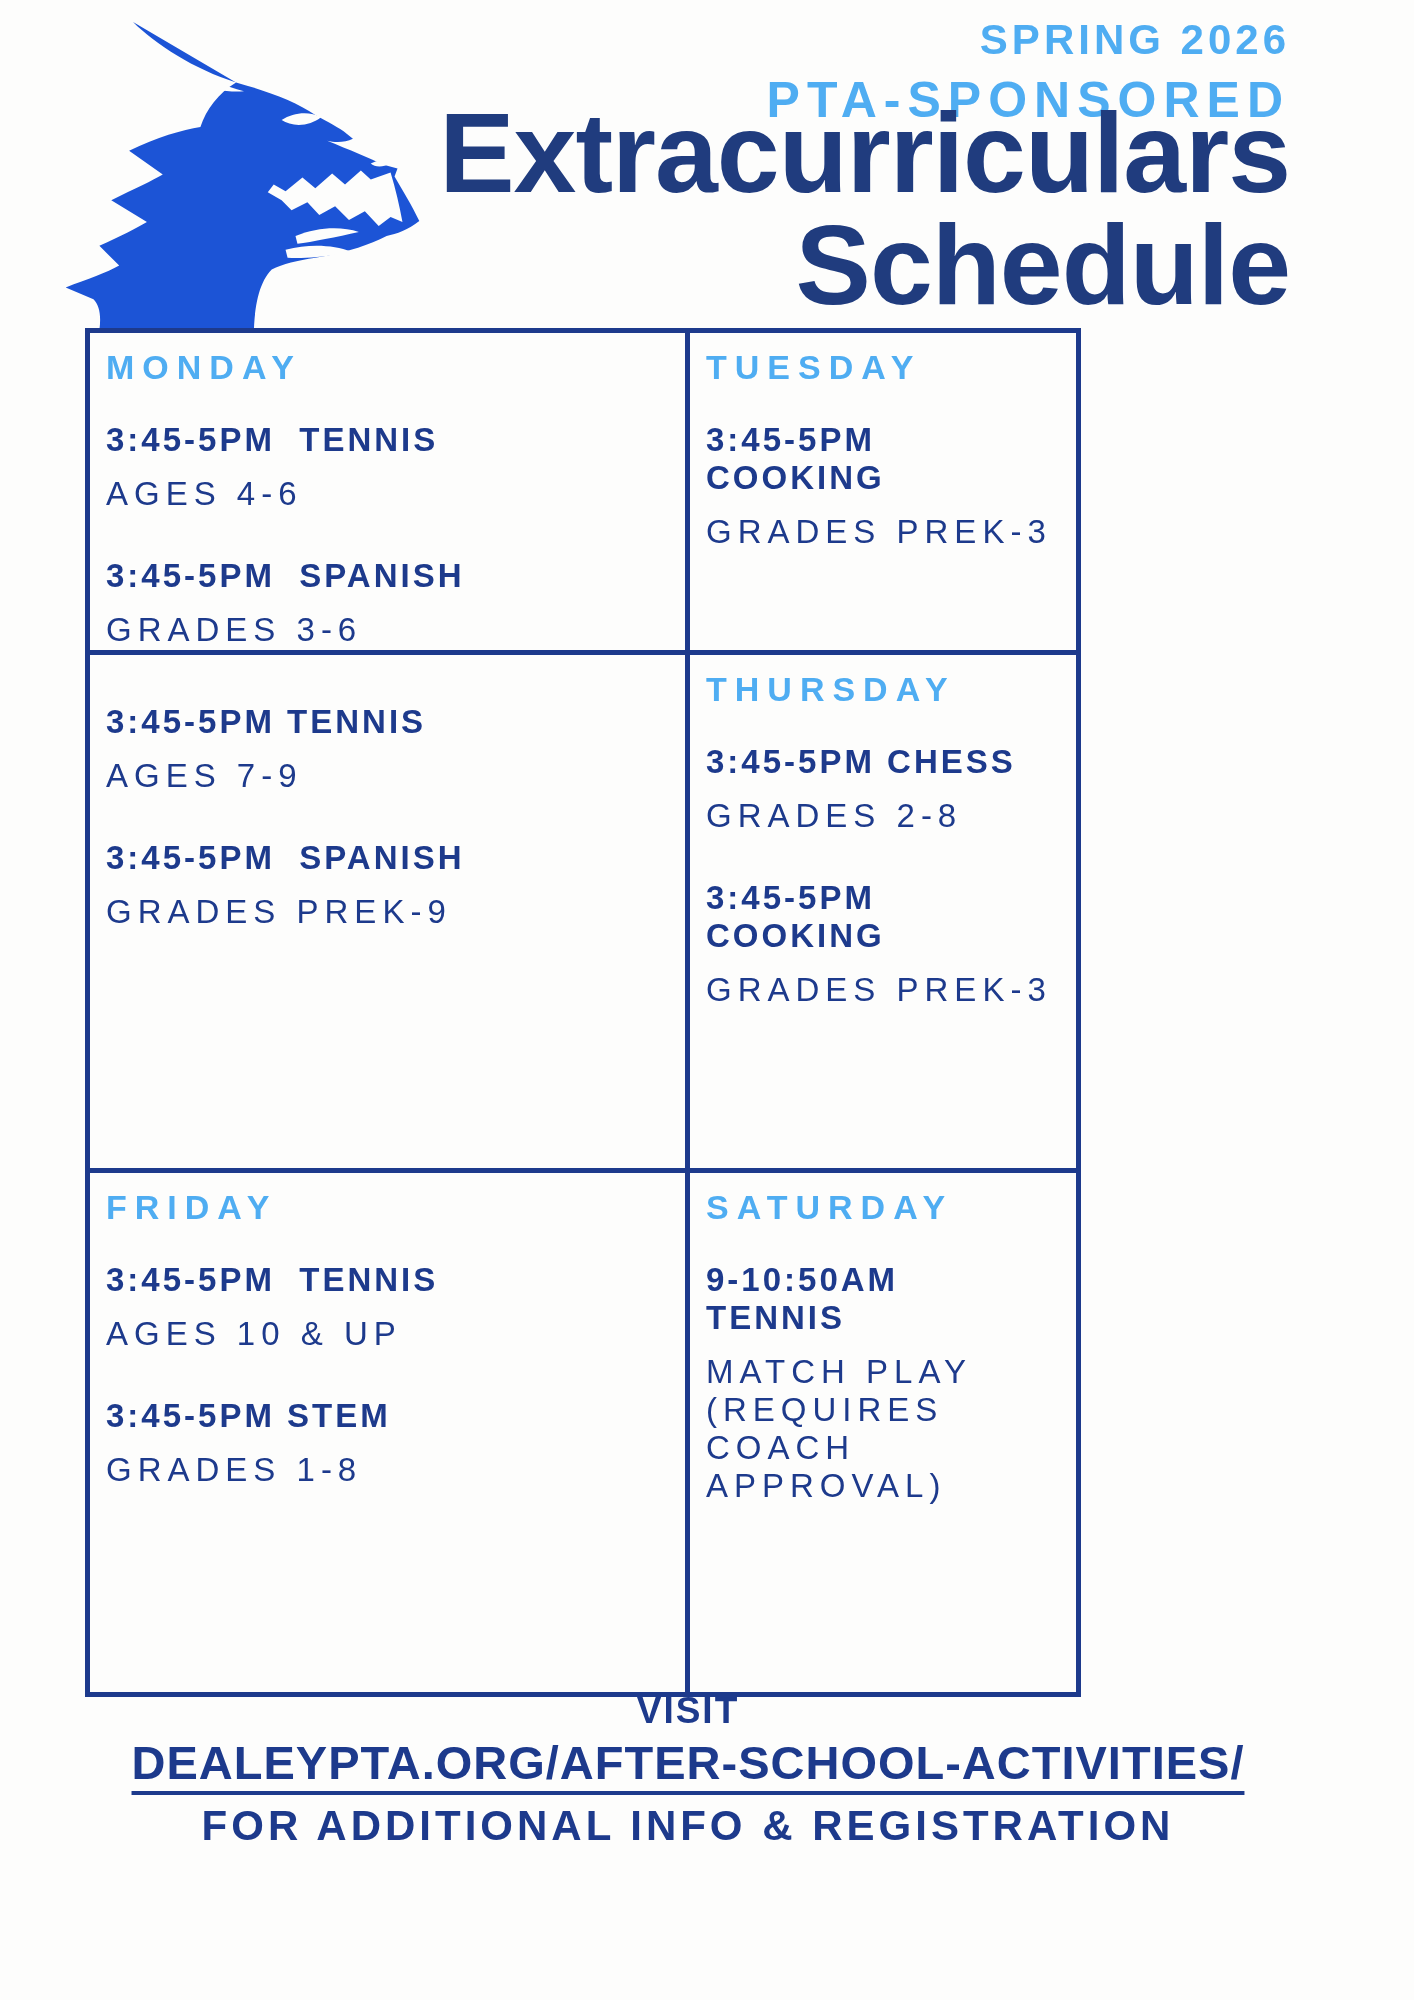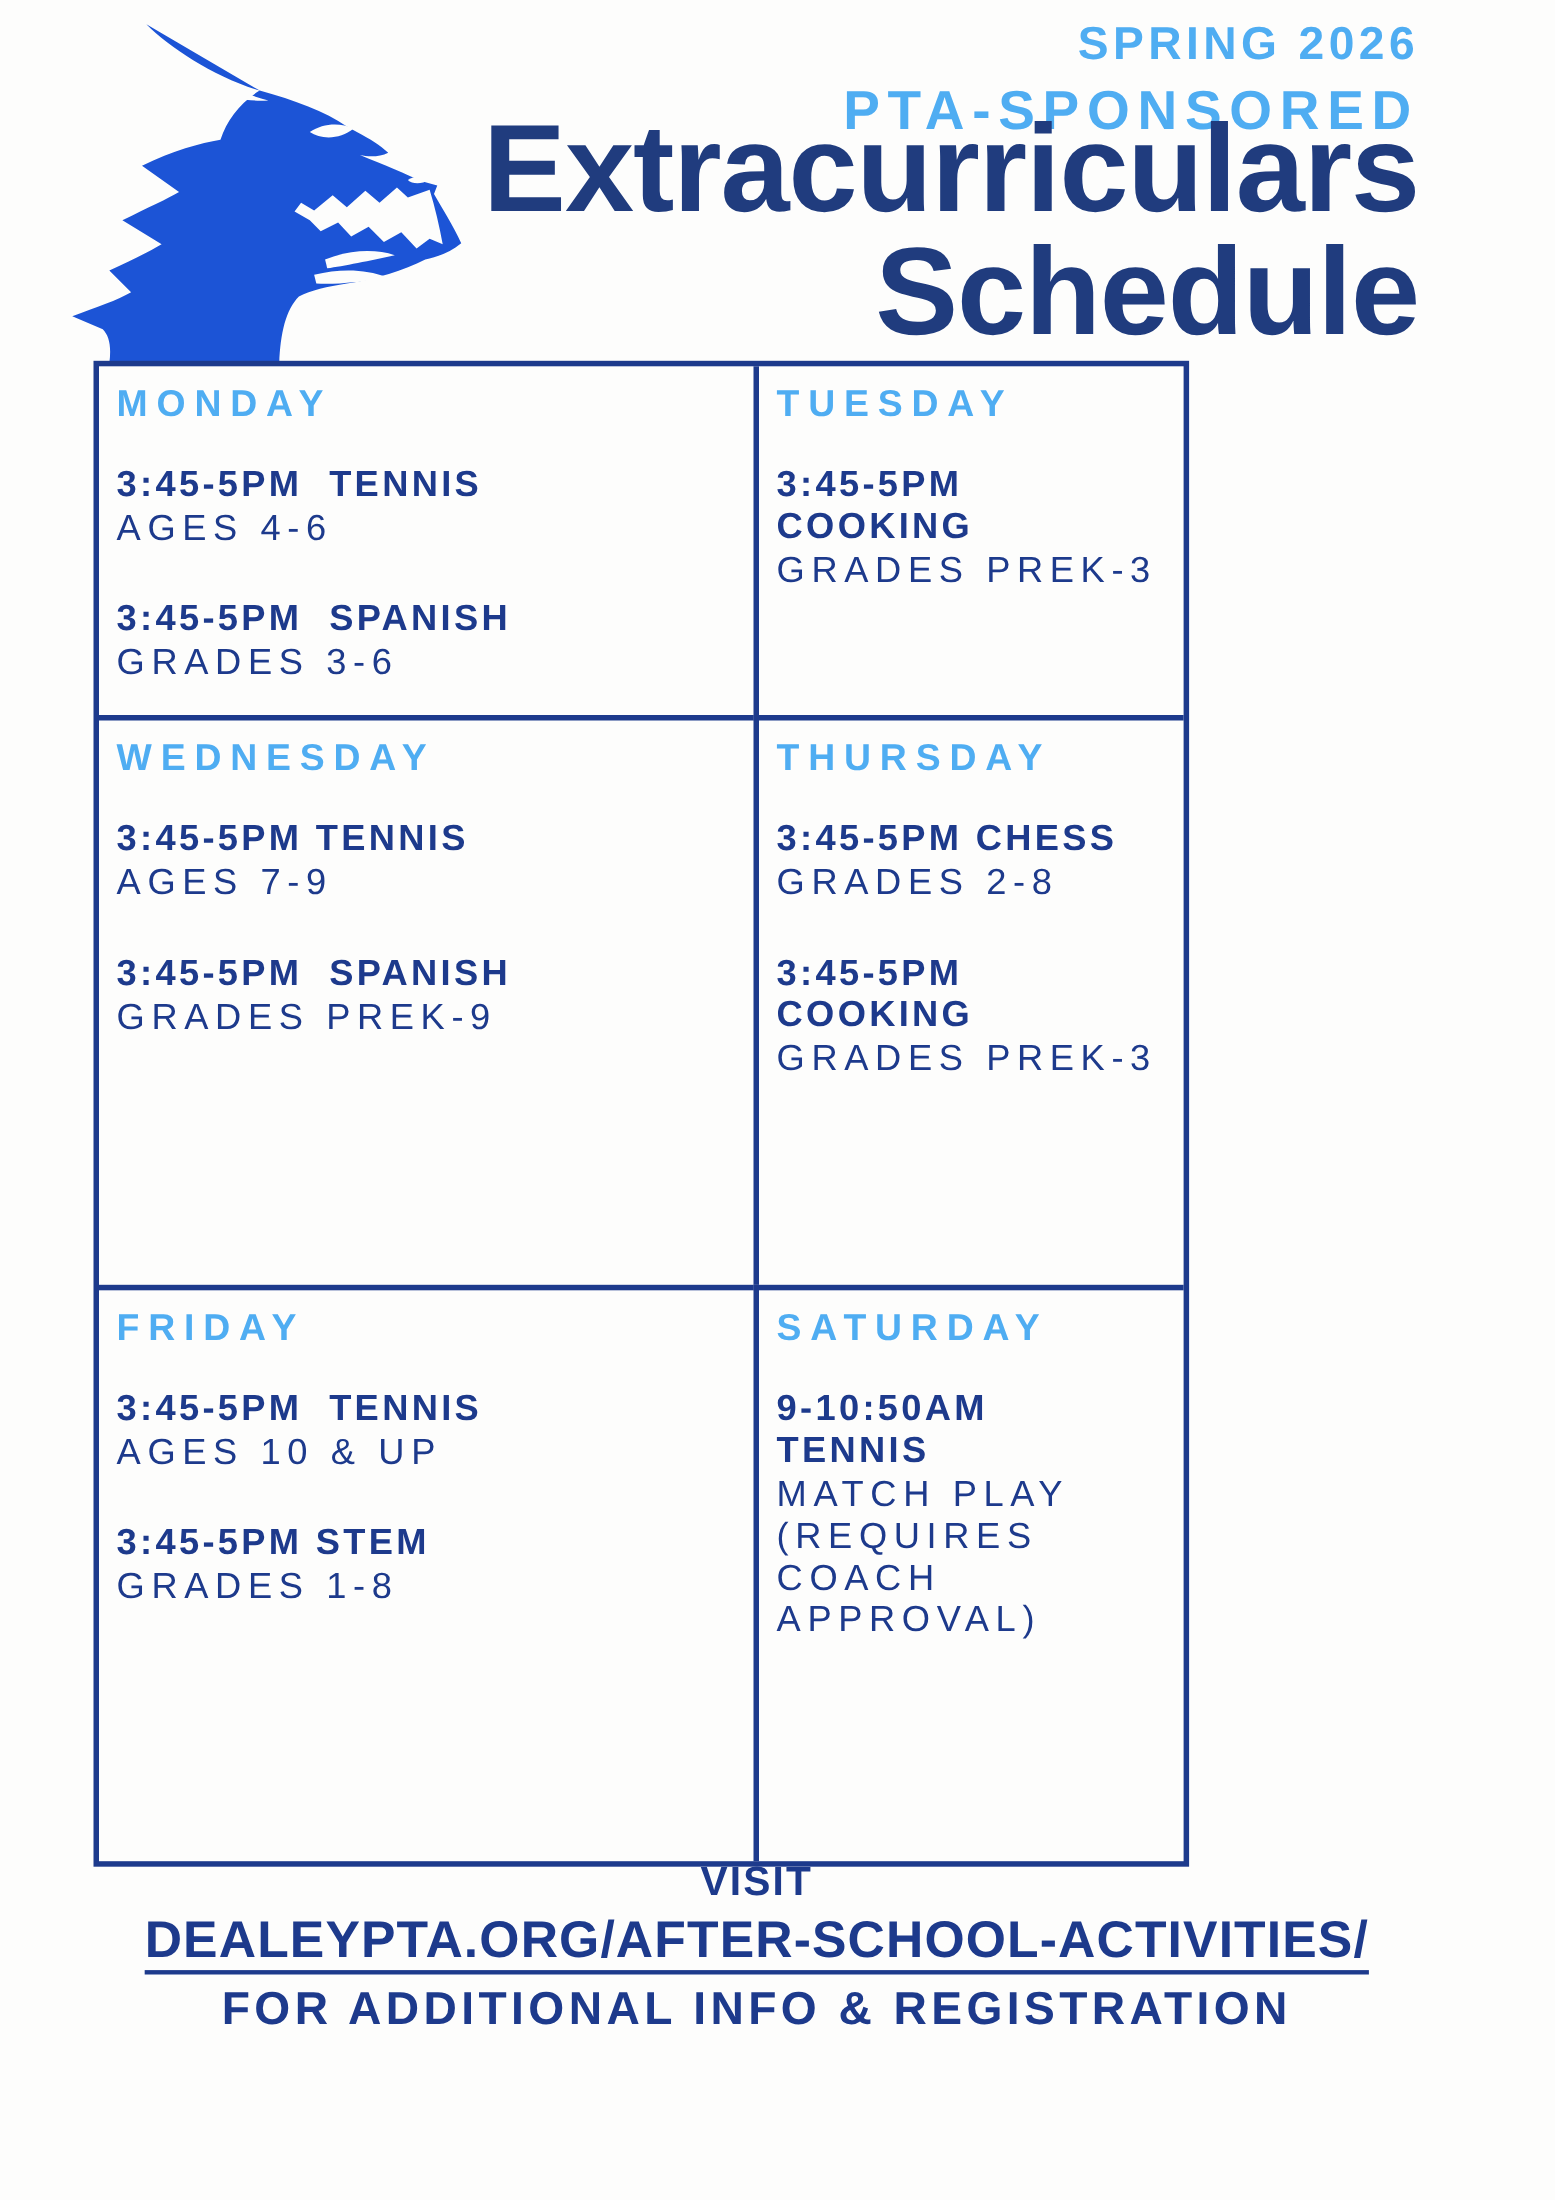--- a/index.html
+++ b/index.html
@@ -23,21 +23,21 @@
     box-sizing:border-box;border:5px solid #1d3a8c;background:transparent;
     display:grid;grid-template-columns:595px 1fr;grid-template-rows:317px 518px 1fr;
   }
   .cell{padding:14px 16px 0 16px;overflow:hidden;}
   .cell.c2{border-left:5px solid #1d3a8c;}
   .cell.r2{border-top:5px solid #1d3a8c;}
   .day-label{font-size:34px;line-height:40px;font-weight:bold;letter-spacing:8px;color:#4fadf2;}
   .slot{margin-top:44px;}
   .slot.first{margin-top:34px;}
   .slot-time{font-size:33px;line-height:38px;font-weight:bold;letter-spacing:3px;color:#1d3a8c;white-space:pre-wrap;}
-  .slot-detail{font-size:33px;line-height:38px;font-weight:normal;letter-spacing:6px;color:#1d3a8c;white-space:pre-wrap;margin-top:2px;}
+  .slot-detail{font-size:33px;line-height:38px;font-weight:normal;letter-spacing:6px;color:#1d3a8c;white-space:pre-wrap;margin-top:16px;}
   .footer{position:absolute;left:85px;top:1688px;width:1206px;text-align:center;color:#1d3a8c;}
   .f-visit{font-size:37px;line-height:46px;font-weight:bold;letter-spacing:2px;}
   .f-link{
     font-size:47px;line-height:58px;font-weight:bold;letter-spacing:1px;display:inline-block;
     text-decoration:underline;text-decoration-thickness:4px;text-underline-offset:12px;color:#1d3a8c;
   }
   .f-info{font-size:42px;line-height:52px;font-weight:bold;letter-spacing:4px;margin-top:8px;}
 </style>
 </head>
 <body>
@@ -111,21 +111,20 @@
 
   <div class="cell c2">
     <div class="day-label">TUESDAY</div>
     <div class="slot first">
       <div class="slot-time">3:45-5PM COOKING</div>
       <div class="slot-detail">GRADES PREK-3</div>
     </div>
   </div>
 
   <div class="cell r2">
-    <div class="day-label">WEDNESDAY</div>
     <div class="slot first">
       <div class="slot-time">3:45-5PM TENNIS</div>
       <div class="slot-detail">AGES 7-9</div>
     </div>
     <div class="slot">
       <div class="slot-time">3:45-5PM  SPANISH</div>
       <div class="slot-detail">GRADES PREK-9</div>
     </div>
   </div>
 

